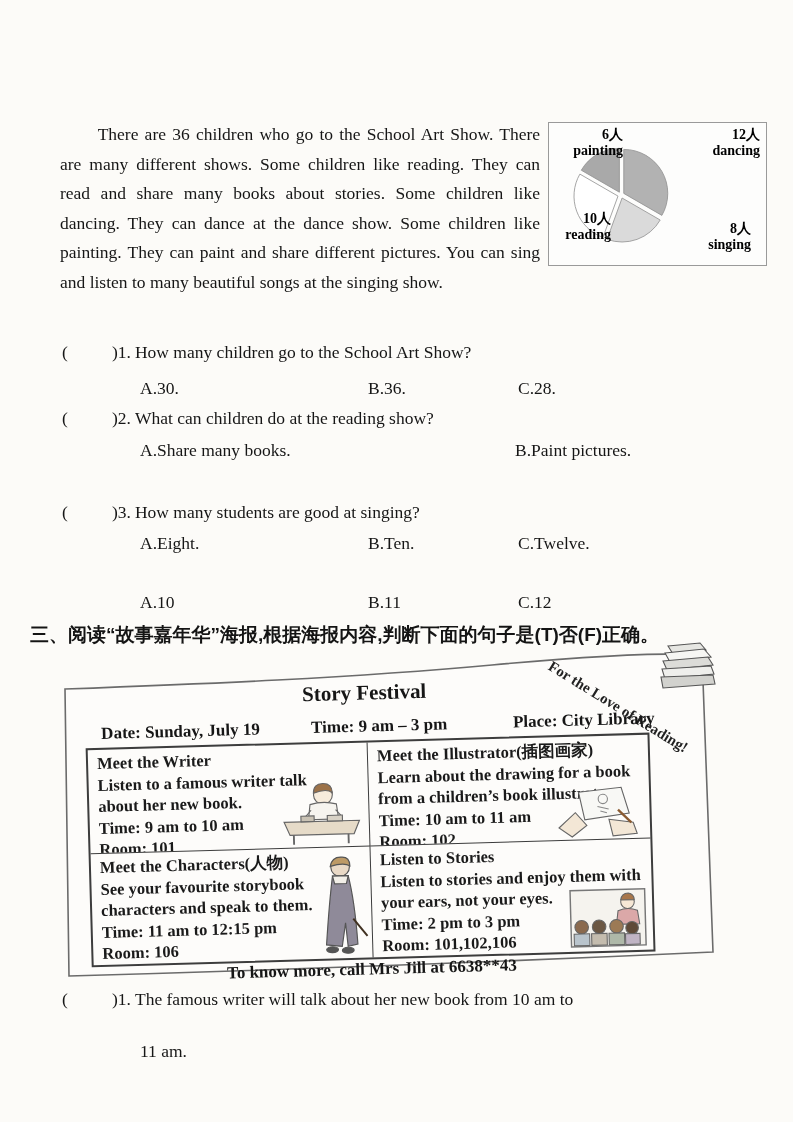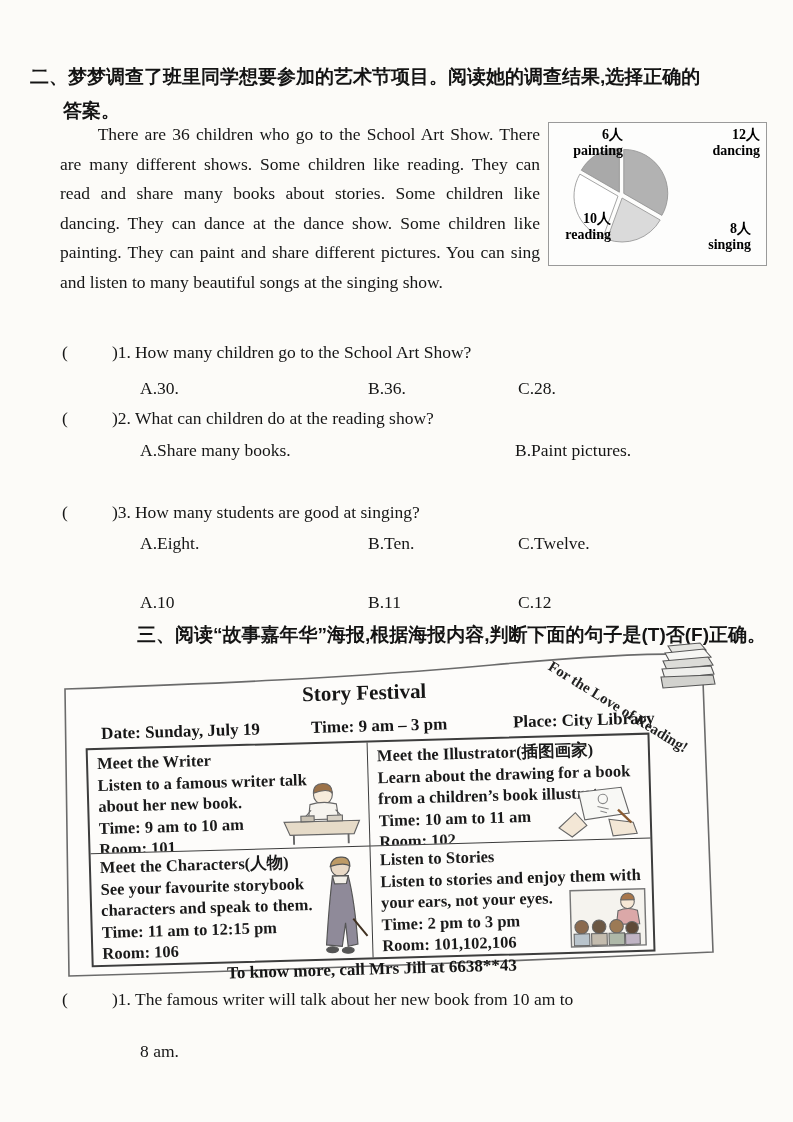--- a/index.html
+++ b/index.html
@@ -59,24 +59,20 @@
   
   .page-footer{position:absolute;top:1083px;left:0;width:793px;text-align:center;
                font-family:"Liberation Sans","DejaVu Sans",sans-serif;
                font-size:15.5px;letter-spacing:5px;color:#111;}
 </style>
 </head>
 <body>
 
 <div class="page">
 
-  <div class="cn-head" style="top:60px;">
-    <span>二、梦梦调查了班里同学想要参加的艺术节项目。阅读她的调查结果,选择正确的</span>
-    <span class="indent">答案。</span>
-  </div>
 
   <div class="passage">
     <div class="chart-box">
       <svg id="pie-svg" width="217" height="142" viewBox="0 0 217 142">
           <path d="M 74.7712812921102 70.4 L 74.7712812921102 26.400000000000006 A 44 44 0 0 1 112.87639905862551 92.39999999999999 Z" fill="#b2b2b2" stroke="#8f8f8f" stroke-width="0.8"></path>
           <path d="M 73.09446445864214 75.0070163865149 L 111.19958222515744 97.00701638651489 A 44 44 0 0 1 58.045578152312714 116.35349170109487 Z" fill="#dadada" stroke="#8f8f8f" stroke-width="0.8"></path>
           <path d="M 68.9929836134851 73.09446445864214 L 53.94409730715567 114.44093977322211 A 44 44 0 0 1 30.887865846969795 51.094464458642136 Z" fill="#ffffff" stroke="#8f8f8f" stroke-width="0.8"></path>
           <path d="M 70.4 69.2287187078898 L 32.29488223348471 47.2287187078898 A 44 44 0 0 1 70.39999999999999 25.228718707889797 Z" fill="#a9a9a9" stroke="#8f8f8f" stroke-width="0.8"></path>
         </svg>
       <div class="pie-label" style="left:8px;top:4px;width:66px;">
@@ -117,21 +113,21 @@
     <span class="po">(</span><span>)</span><span class="qnum">3.</span><span>How many students are good at singing?</span>
   </div>
   <div class="optrow" style="top:530px;">
     <span class="w228">A.Eight.</span><span class="w150">B.Ten.</span><span>C.Twelve.</span>
   </div>
 
   <div class="optrow" style="top:589px;">
     <span class="w228">A.10</span><span class="w150">B.11</span><span>C.12</span>
   </div>
 
-  <div class="cn-head" style="top:618px;text-align:right;">
+  <div class="cn-head" style="top:618px;">
     <span>三、阅读“故事嘉年华”海报,根据海报内容,判断下面的句子是(T)否(F)正确。</span>
   </div>
 
   <div class="poster">
     <svg class="poster-border" width="672" height="348" viewBox="0 0 672 348">
       <path d="M 13,47 C 150,42 300,36 440,23 C 535,14 600,11 650,12 L 661,310 C 510,317 260,327 17,334 Z" fill="#fdfcfa" stroke="#6b6b6b" stroke-width="1.6"></path>
     </svg>
 
     <svg class="books" width="80" height="58" viewBox="0 0 80 58">
       <g stroke="#555" stroke-width="1.1">
@@ -234,17 +230,17 @@
       </div>
 
       <div class="p-footer">To know more, call Mrs Jill at 6638**43</div>
     </div>
   </div>
 
   <div class="qrow" style="top:986px;">
     <span class="po">(</span><span>)</span><span class="qnum">1.</span><span>The famous writer will talk about her new book from 10 am to</span>
   </div>
   <div class="qrow" style="left:140px;top:1038px;">
-    <span>8 am.</span>
+    <span>11 am.</span>
   </div>
 
 
 </div>
 
 </body></html>

